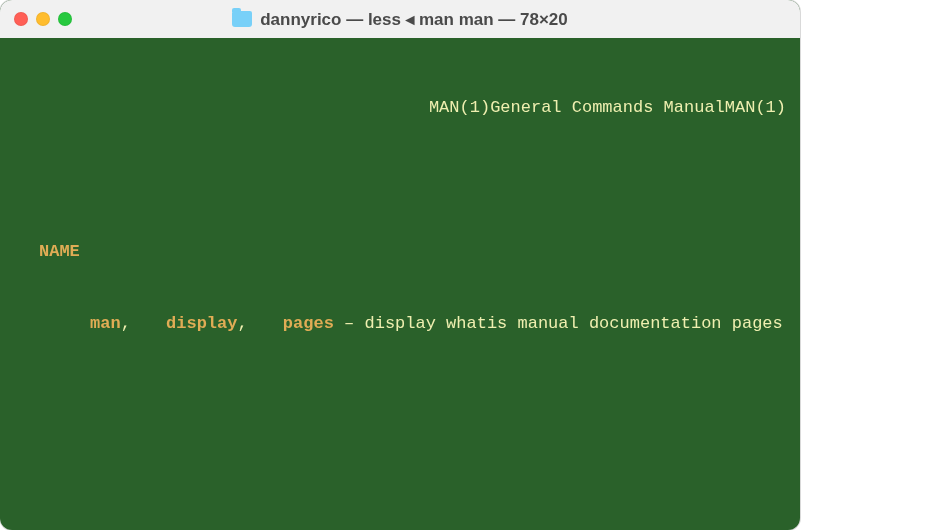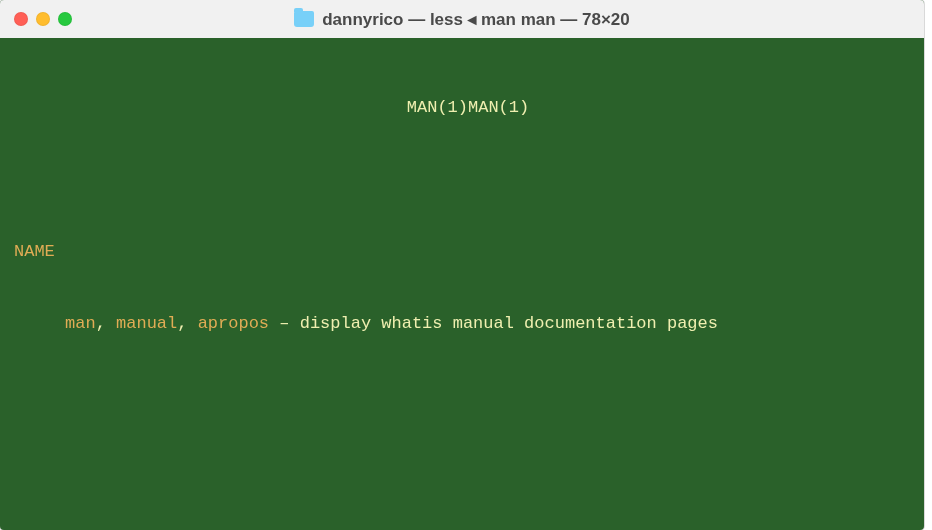--- a/index.html
+++ b/index.html
@@ -12,23 +12,23 @@
     --folder-blue: #5ac8fa;
   }
   * { box-sizing: border-box; }
   html, body {
     margin: 0;
     padding: 0;
     background: #ffffff;
     font-family: -apple-system, Helvetica, Arial, sans-serif;
   }
   .window {
-    width: 924px;
+    width: 800px;
     height: 530px;
-    border-radius: 4px;
+    border-radius: 12px;
     overflow: hidden;
     background: var(--bg);
     box-shadow: 0 0 0 1px rgba(0,0,0,0.15);
     display: flex;
     flex-direction: column;
   }
   .titlebar {
     height: 38px;
     background: var(--titlebar);
     display: flex;
@@ -85,47 +85,48 @@
     padding: 10px 14px 6px 14px;
     font-family: "Menlo", "Consolas", "Liberation Mono", monospace;
     font-size: 17px;
     line-height: 24px;
     color: var(--text);
     white-space: pre;
     overflow: hidden;
     position: relative;
   }
   .terminal .line { white-space: pre; }
-  .b { color: var(--bold); font-weight: normal; }
-  .hdr { display: flex; justify-content: center; margin-left: 12px; }
+  .b { color: var(--bold); font-weight: bold; margin-left: 25px; }
+  .hdr { display: flex; justify-content: flex-end; margin-left: 12px; }
 </style>
 </head>
 <body>
 
 <div class="window">
   <div class="titlebar">
     <div class="traffic-lights">
       <div class="tl red"></div>
       <div class="tl yellow"></div>
       <div class="tl green"></div>
     </div>
     <div class="title">
       <span class="folder-icon"></span>
       <span>dannyrico — less ◂ man man — 78×20</span>
     </div>
   </div>
 
   <div class="terminal">
     <div class="hdr line">
       <span>MAN(1)</span>
+      <span>General Commands Manual</span>
       <span>MAN(1)</span>
     </div>
     <div class="line">&nbsp;</div>
     <div class="line b">NAME</div>
-    <div class="line"><span>     </span><span class="b">man</span><span>, </span><span class="b">manual</span><span>, </span><span class="b">apropos</span><span> – display whatis manual documentation pages</span></div>
+    <div class="line"><span>     </span><span class="b">man</span><span>, </span><span class="b">display</span><span>, </span><span class="b">pages</span><span> – display whatis manual documentation pages</span></div>
     <div class="line">&nbsp;</div>
     <div><div class="line"></div></div>
     
     
     
     
   </div>
 </div>
 
 </body></html>

